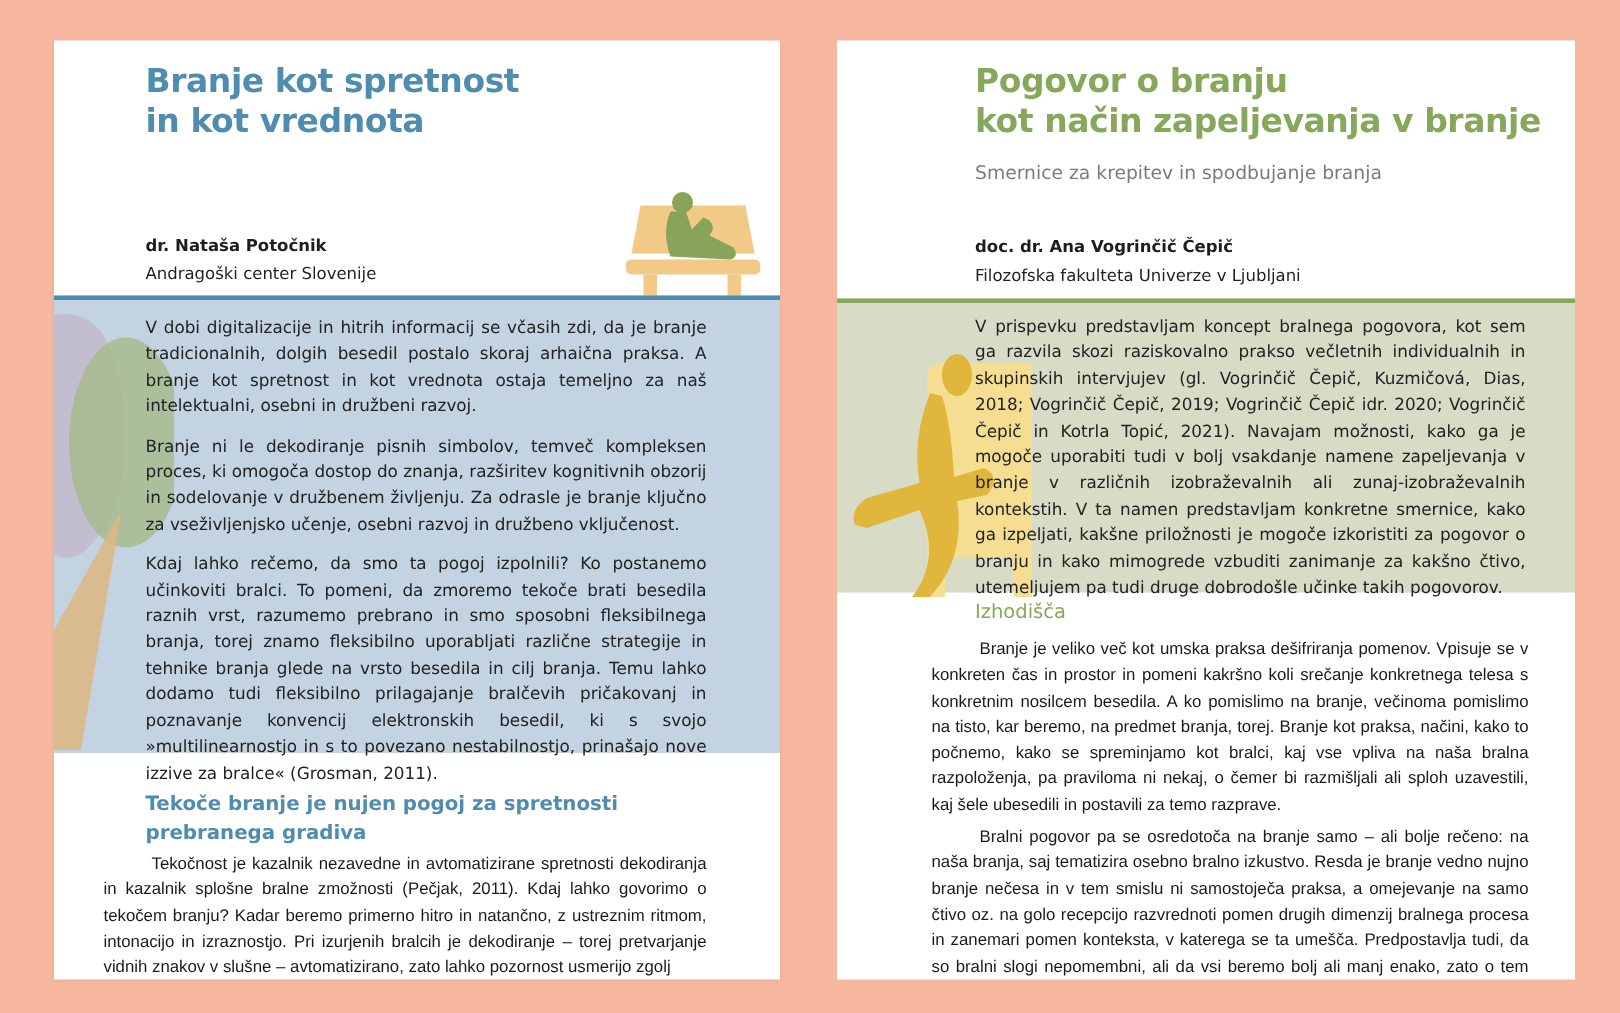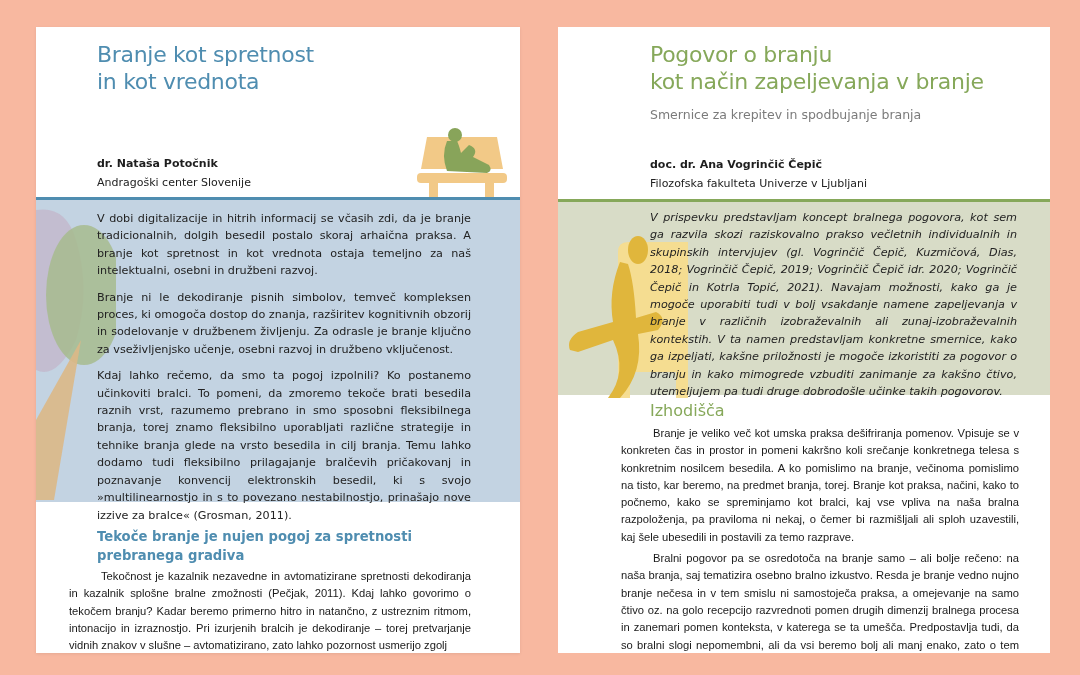--- a/index.html
+++ b/index.html
@@ -3,45 +3,45 @@
 <meta charset="utf-8">
 <style>
   * { box-sizing: border-box; margin: 0; padding: 0; }
   html, body { width: 1080px; height: 675px; overflow: hidden; }
   body { background: #f8b8a0; position: relative; font-family: "DejaVu Sans", sans-serif; }
 
   .page { position: absolute; background: #ffffff; overflow: hidden; }
   #page-left { left: 36px; top: 27px; width: 484px; height: 626px; box-shadow: 0 1px 3px rgba(0,0,0,0.08); }
   #page-right { left: 558px; top: 27px; width: 492px; height: 626px; }
 
-  .title { position: absolute; font-family: "DejaVu Sans", sans-serif; font-weight: normal; line-height: 27px; letter-spacing: -0.3px; }
+  .title { position: absolute; font-family: "DejaVu Sans", sans-serif; font-weight: bold; line-height: 27px; letter-spacing: -0.3px; }
   #left-title { left: 61px; top: 14px; font-size: 22px; color: #4f8db0; }
   #right-title { left: 92px; top: 14px; font-size: 22px; color: #86a85a; }
 
   .subtitle { position: absolute; left: 92px; top: 78px; font-size: 12.5px; color: #7b7b7b; line-height: 20px; font-family: "DejaVu Sans", sans-serif; font-weight: 400; }
 
   .author { position: absolute; font-size: 11px; font-weight: bold; color: #1e1e1e; }
   .affil { position: absolute; font-size: 11px; color: #222; }
   #left-author { left: 61px; top: 130px; }
   #left-affil { left: 61px; top: 149px; }
   #right-author { left: 92px; top: 131px; }
   #right-affil { left: 92px; top: 150px; }
 
   .abstract-band { position: absolute; left: 0; width: 100%; }
   #left-band { top: 170px; height: 305px; background: #c3d3e2; border-top: 3px solid #4f8db0; }
   #right-band { top: 172px; height: 196px; background: #d8dcc7; border-top: 3px solid #86a85a; }
 
   .abs-text { position: absolute; font-size: 11.2px; line-height: 17.4px; color: #222; text-align: justify; }
   .abs-text p { margin-bottom: 9px; }
   #left-abs { left: 61px; top: 10px; width: 374px; }
-  #right-abs { left: 92px; top: 7px; width: 367px; font-style: italic; }
+  #right-abs { left: 92px; top: 7px; width: 367px; }
 
   .section-head { position: absolute; font-weight: bold; }
   #left-section-head { left: 61px; top: 500px; width: 360px; font-size: 13.2px; line-height: 19px; color: #4f8db0; }
-  #right-section-head { left: 92px; top: 374px; font-size: 16px; color: #86a85a; font-weight: normal; }
+  #right-section-head { left: 92px; top: 374px; font-size: 13px; color: #86a85a; font-weight: normal; }
 
   .body-text { position: absolute; font-family: "Liberation Sans", sans-serif; font-size: 11.2px; line-height: 17.3px; color: #1a1a1a; text-align: justify; }
   .body-text p { text-indent: 32px; margin-bottom: 4px; }
   #left-body { left: 33px; top: 541px; width: 402px; }
   #right-body { left: 63px; top: 398px; width: 398px; }
 
   .deco { position: absolute; }
 </style>
 </head>
 <body>

